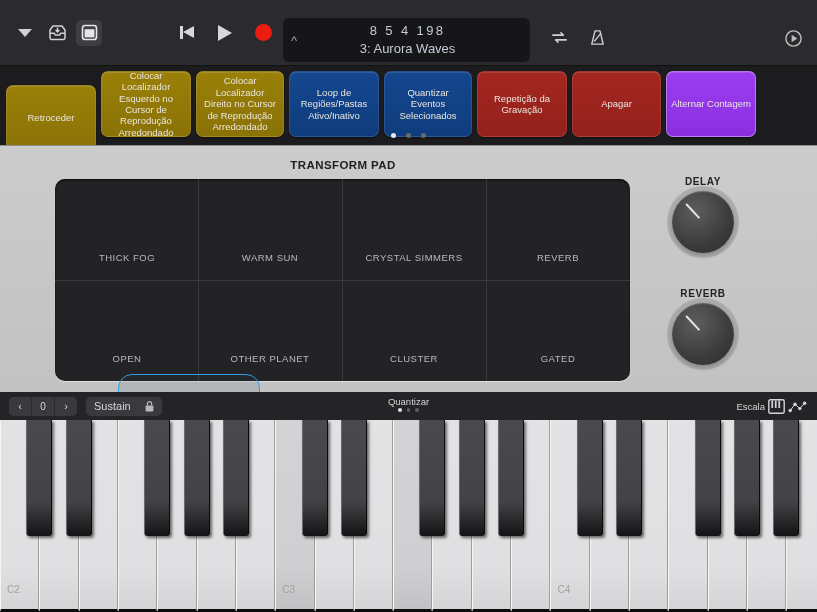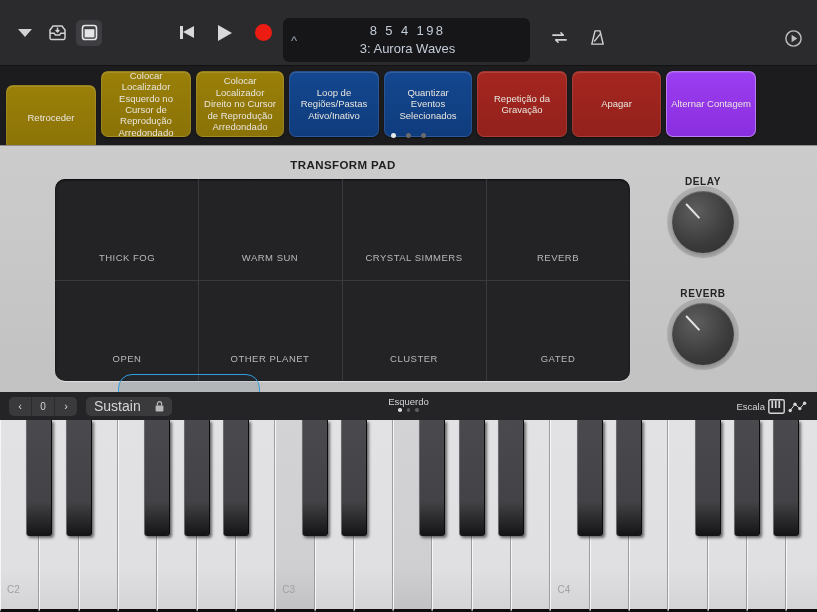--- a/index.html
+++ b/index.html
@@ -132,21 +132,21 @@
     position: absolute; left: 0; top: 392px; width: 817px; height: 28px;
     background: #242426; display: flex; align-items: center;
   }
   .oct { display: flex; align-items: center; margin-left: 9px; background: #3a3a3d; border-radius: 5px; height: 19px; }
   .oct-btn { width: 22px; text-align: center; color: #d5d5d8; font-size: 11px; line-height: 19px; }
   .oct-val { width: 24px; text-align: center; color: #d5d5d8; font-size: 10px; border-left: 1px solid #2b2b2e; border-right: 1px solid #2b2b2e; line-height: 19px; }
   .sustain {
     margin-left: 9px; background: #3a3a3d; border-radius: 5px; height: 19px;
     display: flex; align-items: center; padding: 0 8px; gap: 14px;
   }
-  .sustain-label { color: #d5d5d8; font-size: 14px; }
+  .sustain-label { color: #d5d5d8; font-size: 11px; }
   .glissando-wrap { position: absolute; left: 0; width: 817px; text-align: center; top: 0; }
   .glissando { color: #d5d5d8; font-size: 9.5px; line-height: 20px; }
   .kbdots { display: flex; justify-content: center; gap: 5px; margin-top: -4px; }
   .kbdot { width: 3.5px; height: 3.5px; border-radius: 50%; background: #5c5c60; }
   .kbdot.on { background: #d8d8da; }
   .kbright { position: absolute; right: 10px; display: flex; align-items: center; gap: 3px; }
   .escala { color: #d5d5d8; font-size: 9.5px; }
 
   
   .piano { position: absolute; left: 0; top: 420px; width: 817px; height: 192px; background: #1a1a1a; }
@@ -301,21 +301,21 @@
 
     <div class="sustain">
       <span class="sustain-label">Sustain</span>
       <svg width="9" height="11" viewBox="0 0 9 11">
         <rect x="0.6" y="4.4" width="7.8" height="6.2" rx="1" fill="#b8b8bb"></rect>
         <path d="M2.4 4.4 V2.8 A2.1 2.1 0 0 1 6.6 2.8 V4.4" fill="none" stroke="#b8b8bb" stroke-width="1.2"></path>
       </svg>
     </div>
 
     <div class="glissando-wrap">
-      <div class="glissando">Esquerdo</div>
+      <div class="glissando">Quantizar</div>
       <div class="kbdots">
           <span class="kbdot on"></span>
           <span class="kbdot"></span>
           <span class="kbdot"></span>
         </div>
     </div>
 
     <div class="kbright">
       <span class="escala">Escala</span>
       <svg width="17" height="15" viewBox="0 0 17 15">

